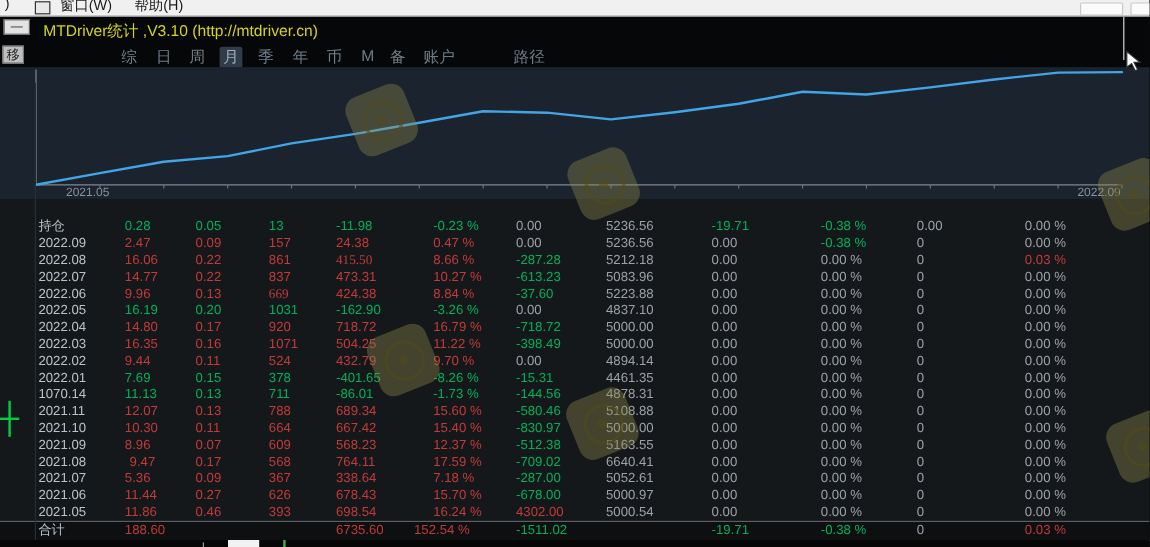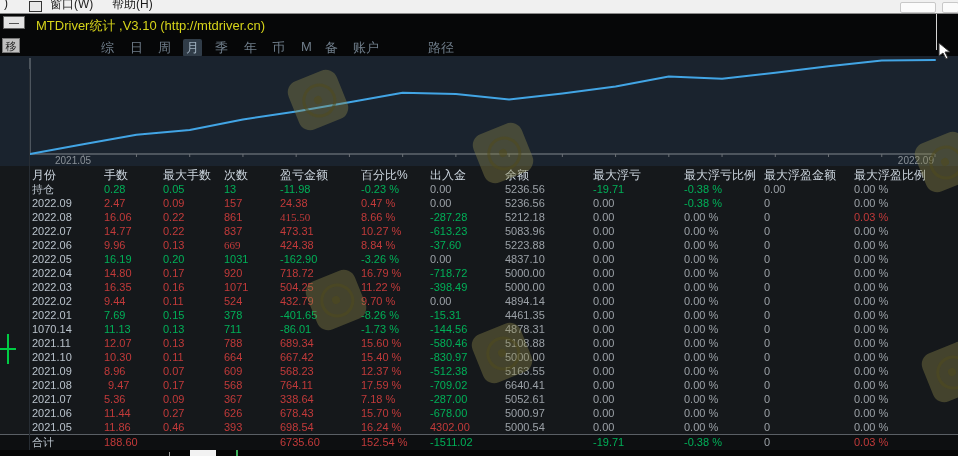--- a/index.html
+++ b/index.html
@@ -114,34 +114,20 @@
         <line x1="881.7647058823529" y1="98" x2="881.7647058823529" y2="101" stroke="#6b7076" stroke-width="1"></line>
         <line x1="935" y1="98" x2="935" y2="101" stroke="#6b7076" stroke-width="1"></line>
         <polyline points="30.0,98.0 83.2,88.3 136.5,78.8 189.7,74.1 242.9,63.5 296.2,55.6 349.4,46.3 402.6,36.7 455.9,37.9 509.1,43.5 562.4,37.5 615.6,30.5 668.8,20.5 722.1,22.7 775.3,16.8 828.5,10.2 881.8,4.5 935.0,4.1" fill="none" stroke="#42a5e5" stroke-width="2" stroke-linejoin="round" stroke-linecap="round"></polyline>
       </svg>
     <div class="xlabel" style="left:55px">2021.05</div>
     <div class="xlabel" style="left:870px;width:64px;text-align:right">2022.09</div>
   </div>
   <div class="vline-spine"></div>
 
   <div class="tableband" id="tableband">
-      <div class="thead" style="top: 2px;">
-        <span class="" style="left: 32px;">月份</span>
-        <span class="" style="left: 104px;">手数</span>
-        <span class="" style="left: 163px;">最大手数</span>
-        <span class="" style="left: 224px;">次数</span>
-        <span class="" style="left: 280px;">盈亏金额</span>
-        <span class="" style="left: 361px;">百分比%</span>
-        <span class="" style="left: 430px;">出入金</span>
-        <span class="" style="left: 505px;">余额</span>
-        <span class="" style="left: 593px;">最大浮亏</span>
-        <span class="" style="left: 684px;">最大浮亏比例</span>
-        <span class="" style="left: 764px;">最大浮盈金额</span>
-        <span class="" style="left: 854px;">最大浮盈比例</span>
-      </div>
       <div class="trow" style="top: 16px;">
         <span class="t-m" style="left: 32px;">持仓</span>
         <span class="t-g" style="left: 104px;">0.28</span>
         <span class="t-g" style="left: 163px;">0.05</span>
         <span class="t-g" style="left: 224px;">13</span>
         <span class="t-g" style="left: 280px;">-11.98</span>
         <span class="t-g" style="left: 361px;">-0.23 %</span>
         <span class="t-n" style="left: 430px;">0.00</span>
         <span class="t-n" style="left: 505px;">5236.56</span>
         <span class="t-g" style="left: 593px;">-19.71</span>
@@ -386,21 +372,21 @@
         <span class="t-n" style="left: 684px;">0.00 %</span>
         <span class="t-n" style="left: 764px;">0</span>
         <span class="t-n" style="left: 854px;">0.00 %</span>
       </div>
       <div class="trow total" style="top: 268px;">
         <span class="t-m" style="left: 32px;">合计</span>
         <span class="t-r" style="left: 104px;">188.60</span>
         <span class="t-n" style="left: 163px;"></span>
         <span class="t-n" style="left: 224px;"></span>
         <span class="t-r" style="left: 280px;">6735.60</span>
-        <span class="t-r" style="left: 361px;">152.54 %</span>
+        <span class="t-r" style="left: 345px;">152.54 %</span>
         <span class="t-g" style="left: 430px;">-1511.02</span>
         <span class="t-n" style="left: 505px;"></span>
         <span class="t-g" style="left: 593px;">-19.71</span>
         <span class="t-g" style="left: 684px;">-0.38 %</span>
         <span class="t-n" style="left: 764px;">0</span>
         <span class="t-r" style="left: 854px;">0.03 %</span>
       </div>
     </div>
 </div>
 

